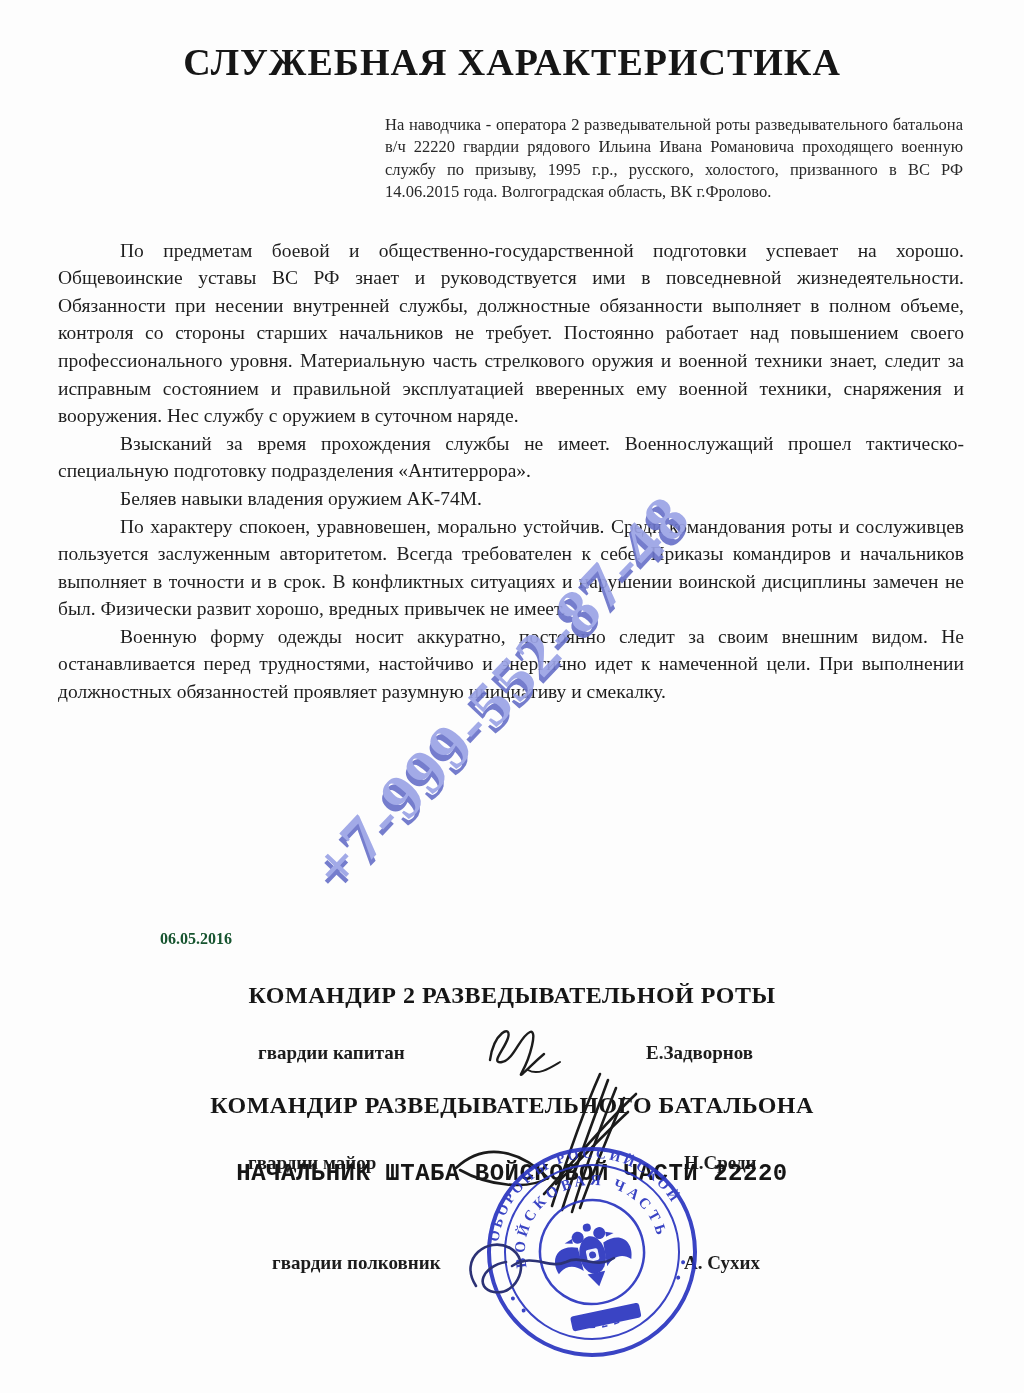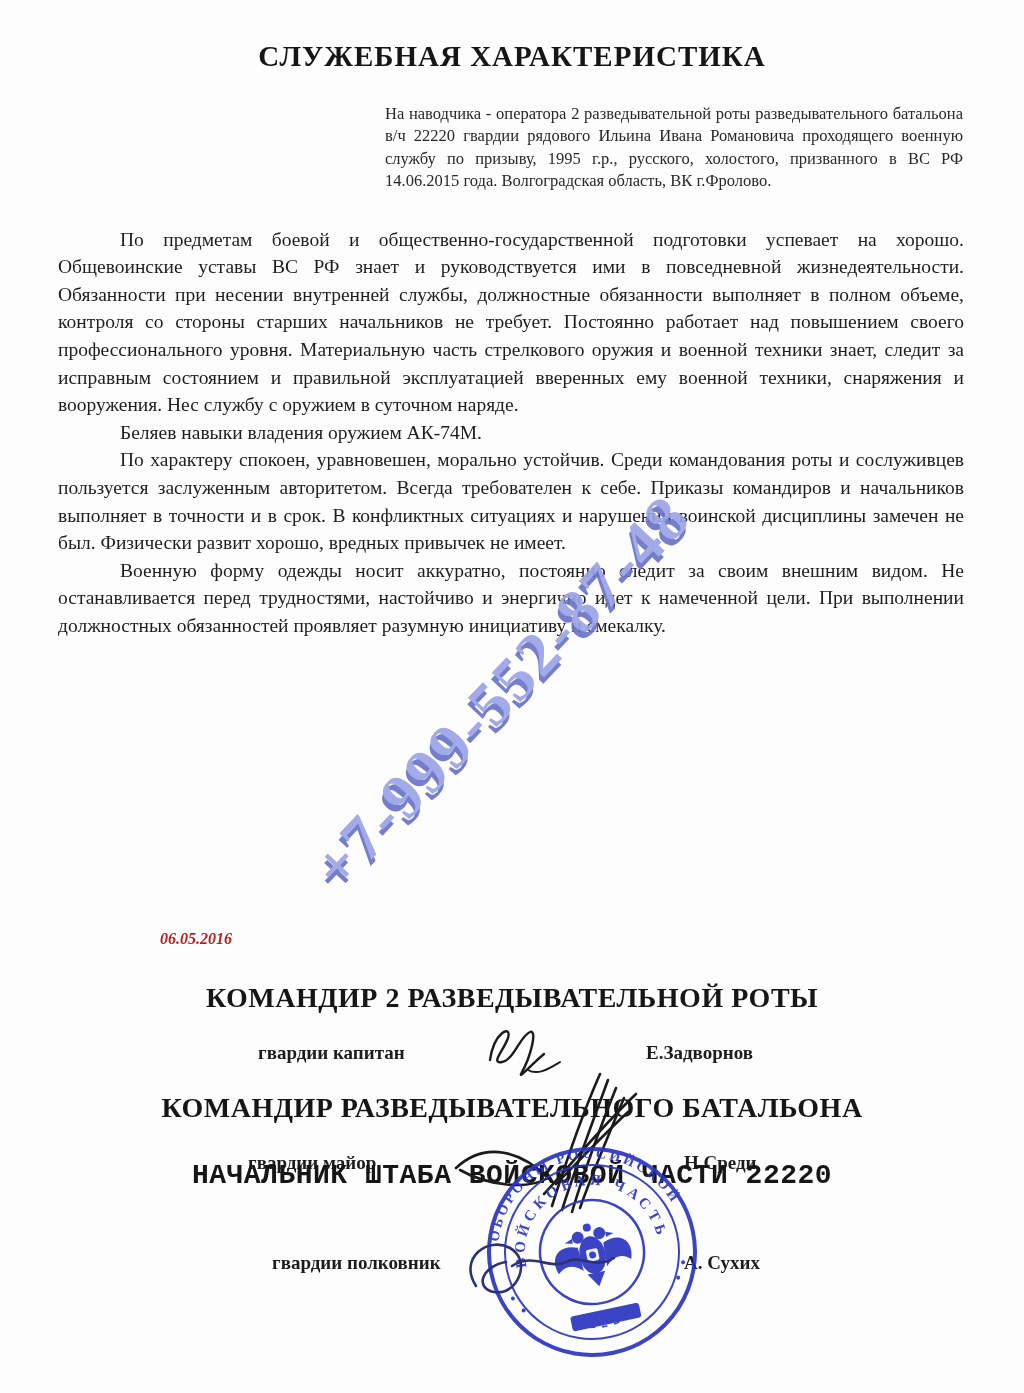--- a/index.html
+++ b/index.html
@@ -9,21 +9,21 @@
     margin:0 auto;
     background:#fdfdfd;
     overflow:hidden;
     font-family:"Liberation Serif","DejaVu Serif",serif;
     color:#1f1f1f;
   }
   .scan{filter:blur(0.3px) contrast(0.98);}
   .doc-title{
     margin:40px 0 0 0;
     text-align:center;
-    font-size:29px;
+    font-size:38px;
     font-weight:bold;
     letter-spacing:1px;
     color:#141414;
   }
   .intro{
     width:578px;
     margin:30px 60px 0 385px;
     font-size:16.5px;
     line-height:1.36;
     text-align:justify;
@@ -32,26 +32,26 @@
   .body-text{
     margin:33px 60px 0 58px;
     font-size:19.5px;
     line-height:1.415;
     text-align:justify;
     color:#1c1c1c;
   }
   .body-text p{margin:0;text-indent:62px;}
   .doc-date{
     position:absolute;left:160px;top:930px;
-    font-size:16px;font-weight:bold;color:#b91c1c;font-style:italic;
+    font-size:16px;font-weight:bold;color:#14532d;
   }
   .sig-heading{
     position:absolute;left:0;width:100%;
     text-align:center;
-    font-size:28px;font-weight:bold;color:#141414;
+    font-size:24px;font-weight:bold;color:#141414;
     letter-spacing:0.5px;
     margin:0;
   }
   .sig-row{position:absolute;left:0;width:100%;height:30px;font-weight:bold;font-size:19px;color:#1a1a1a;margin-left:8px;}
   .sig-rank{position:absolute;}
   .sig-name{position:absolute;}
   .h1pos{top:982px;} .r1pos{top:1042px;}
   .h2pos{top:1092px;} .r2pos{top:1152px;}
   .h3pos{top:1160px;font-family:Liberation Mono, monospace;} .r3pos{top:1252px;}
   .r1pos .sig-rank{left:250px;} .r1pos .sig-name{left:638px;}
@@ -78,20 +78,21 @@
 <body>
 
 <div class="page">
 
   <h1 class="doc-title scan">СЛУЖЕБНАЯ ХАРАКТЕРИСТИКА</h1>
 
   <div class="intro scan">На наводчика - оператора 2 разведывательной роты разведывательного батальона в/ч 22220 гвардии рядового Ильина Ивана Романовича проходящего военную службу по призыву, 1995 г.р., русского, холостого, призванного в ВС РФ 14.06.2015 года. Волгоградская область, ВК г.Фролово.</div>
 
   <div class="body-text scan">
     <p>По предметам боевой и общественно-государственной подготовки успевает на хорошо. Общевоинские уставы ВС РФ знает и руководствуется ими в повседневной жизнедеятельности. Обязанности при несении внутренней службы, должностные обязанности выполняет в полном объеме, контроля со стороны старших начальников не требует. Постоянно работает над повышением своего профессионального уровня. Материальную часть стрелкового оружия и военной техники знает, следит за исправным состоянием и правильной эксплуатацией вверенных ему военной техники, снаряжения и вооружения. Нес службу с оружием в суточном наряде.</p>
+    <p>Взысканий за время прохождения службы не имеет. Военнослужащий прошел тактическо-специальную подготовку подразделения «Антитеррора».</p>
     <p>Беляев навыки владения оружием АК-74М.</p>
     <p>По характеру спокоен, уравновешен, морально устойчив.  Среди командования роты и сослуживцев пользуется заслуженным авторитетом. Всегда требователен к себе.  Приказы  командиров  и  начальников  выполняет  в  точности  и  в  срок.  В конфликтных  ситуациях  и  нарушении  воинской  дисциплины  замечен  не  был. Физически развит хорошо, вредных привычек не имеет.</p>
     <p>Военную  форму одежды носит аккуратно, постоянно следит за своим внешним видом. Не  останавливается  перед  трудностями,  настойчиво  и  энергично  идет  к намеченной цели. При выполнении должностных обязанностей проявляет разумную инициативу и смекалку.</p>
   </div>
 
   <div class="doc-date scan">06.05.2016</div>
 
   <h2 class="sig-heading h1pos scan">КОМАНДИР 2 РАЗВЕДЫВАТЕЛЬНОЙ РОТЫ</h2>
   <div class="sig-row r1pos scan">
     <span class="sig-rank">гвардии капитан</span>

